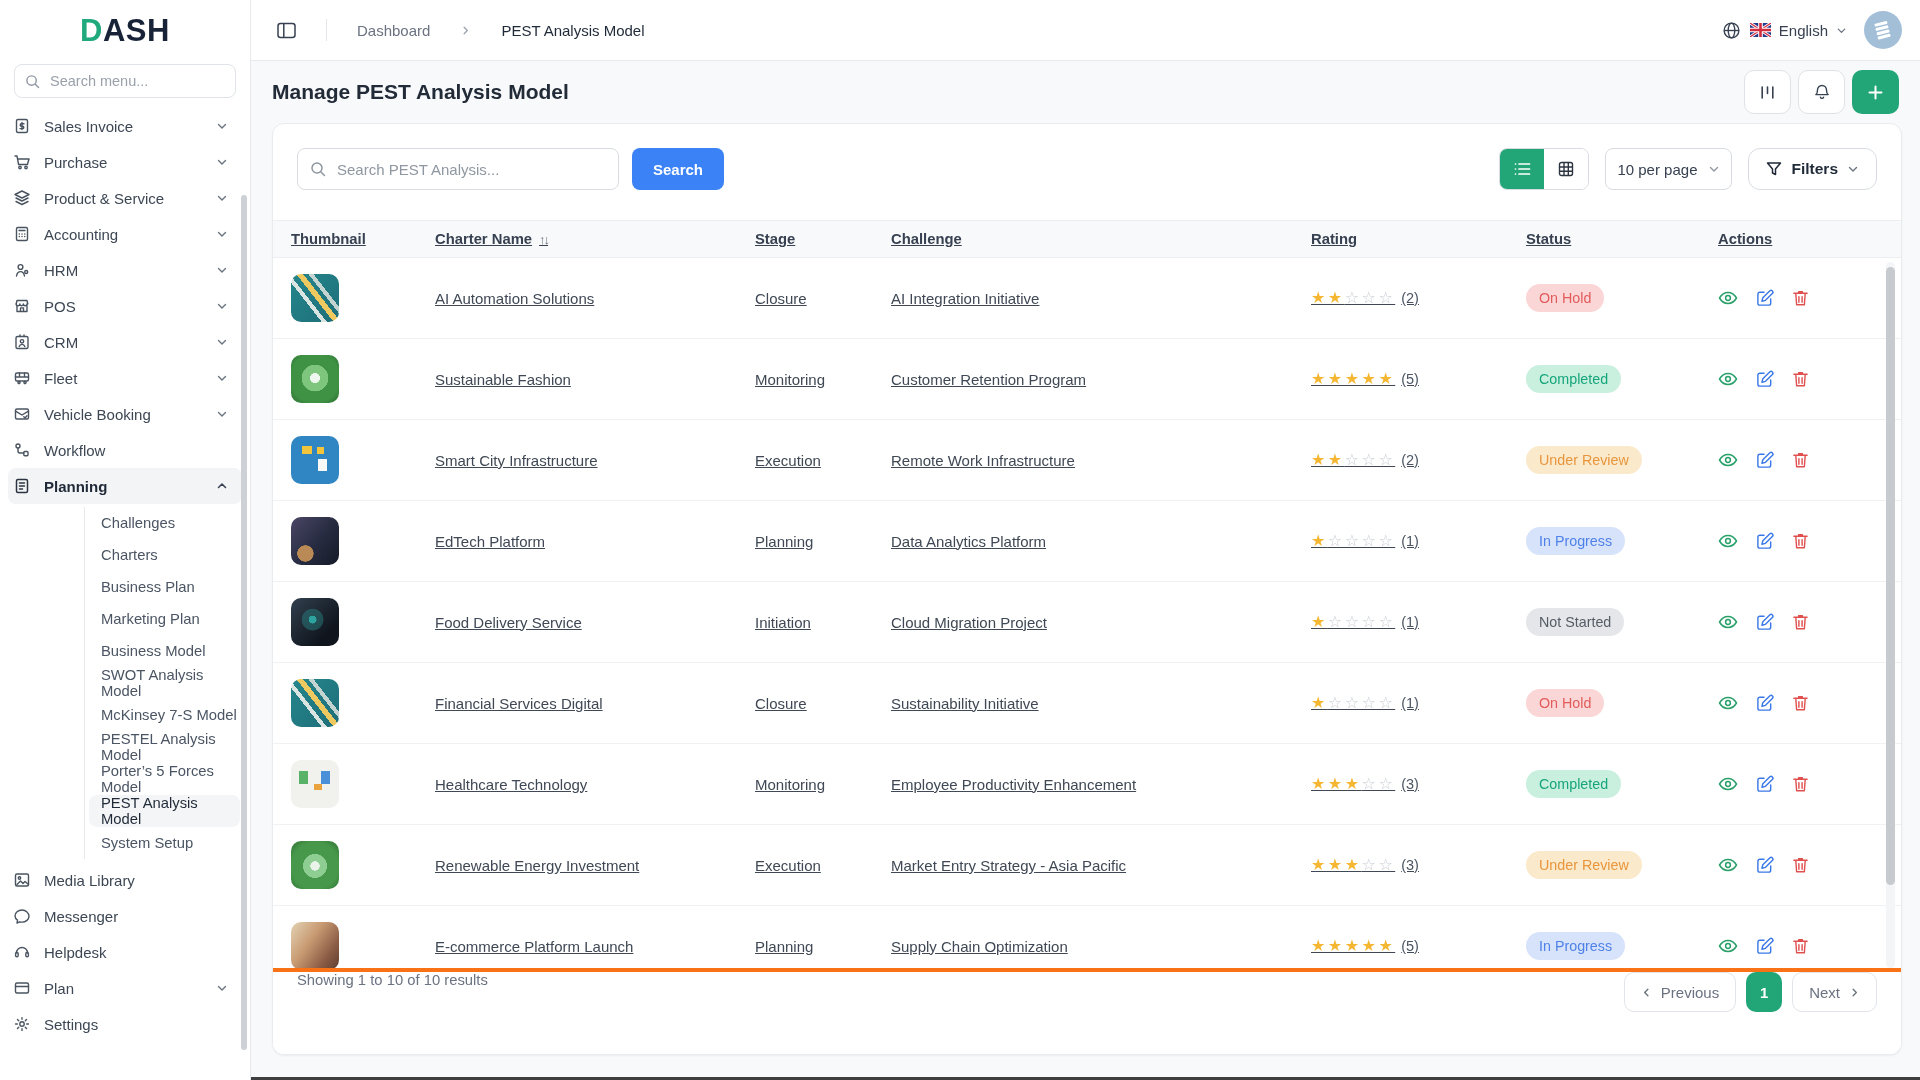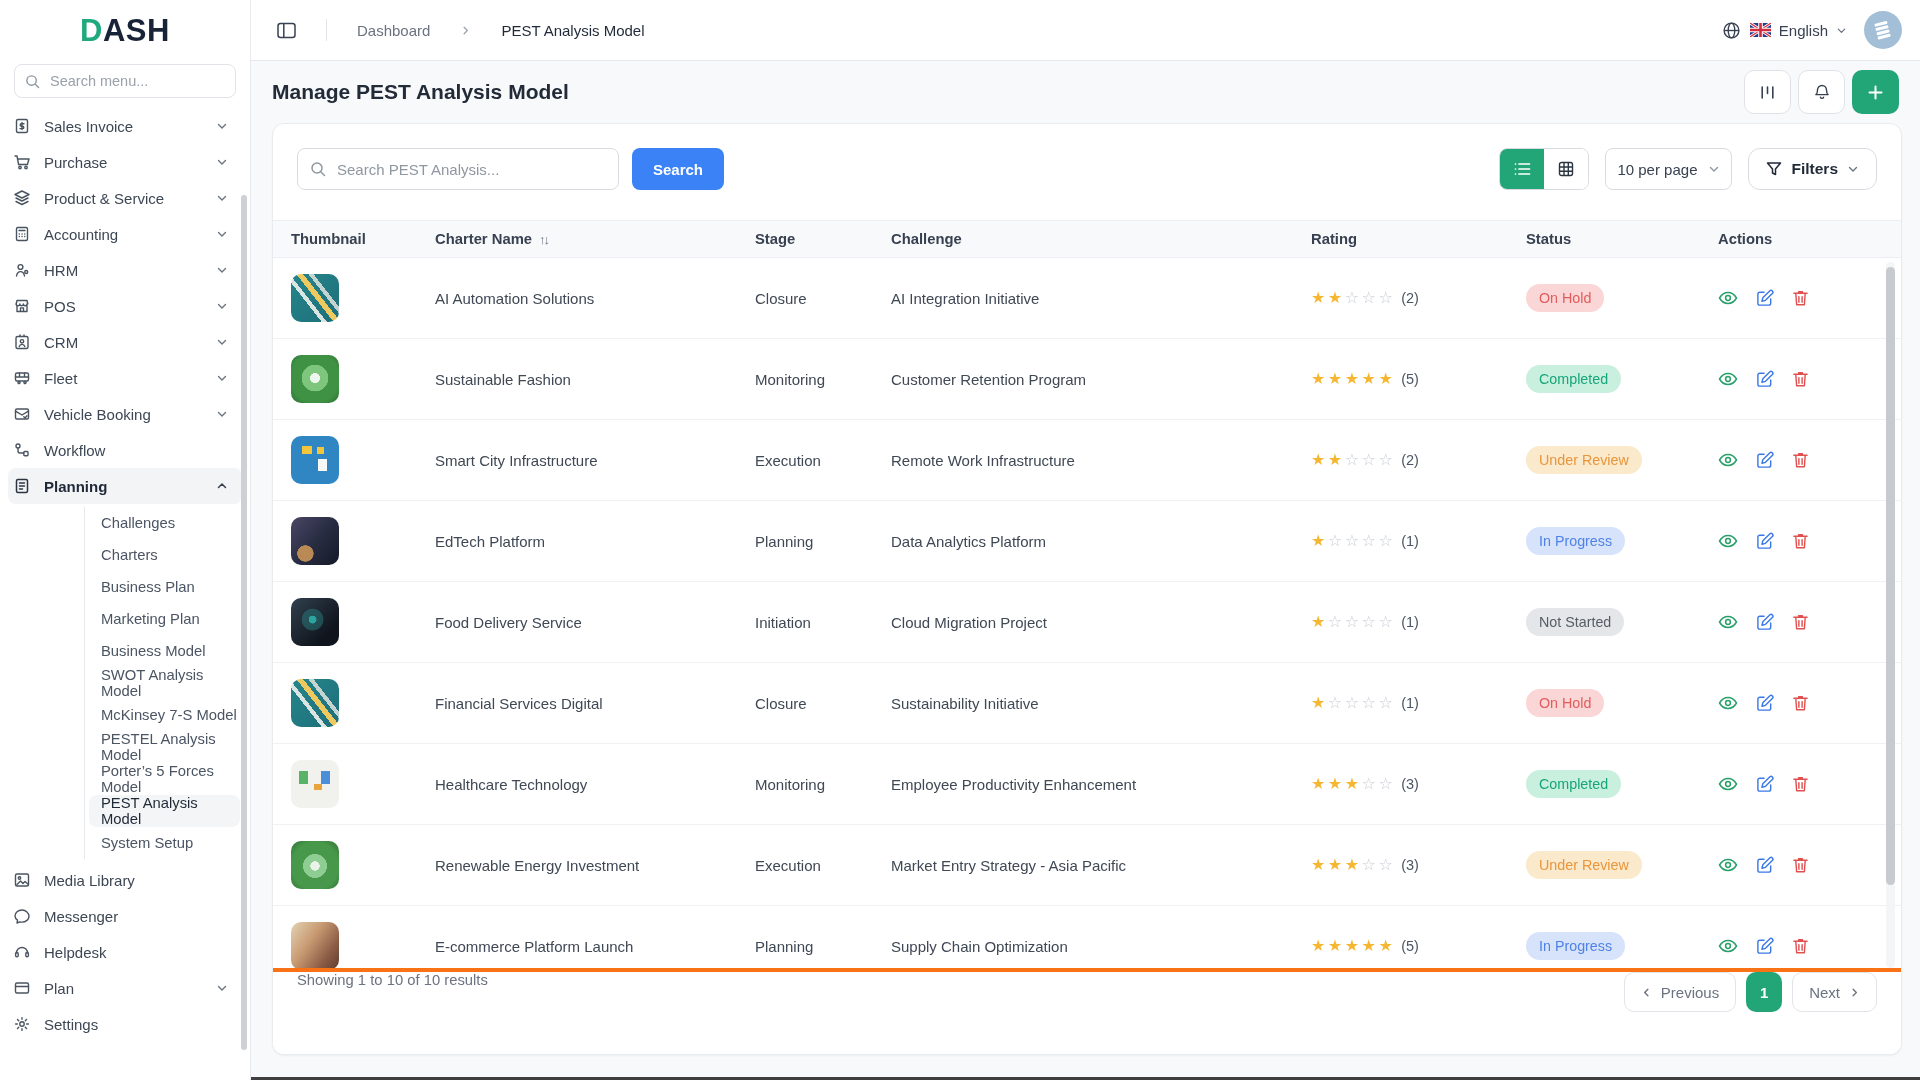--- a/index.html
+++ b/index.html
@@ -72,21 +72,21 @@
   .vt-seg { width:44px; display:flex; align-items:center; justify-content:center; background:#fff; cursor:pointer; }
   .vt-seg.active { background:#22a677; }
   .select-box { height:42px; border:1px solid #d8dce1; border-radius:8px; display:flex; align-items:center;
     gap:11px; padding:0 11px; font-size:15px; color:#374151; cursor:pointer; background:#fff; }
   .filters-btn { height:42px; border:1px solid #d8dce1; border-radius:12px; background:#fff; display:flex;
     align-items:center; gap:9px; padding:0 17px; font-size:15.5px; color:#1f2937; font-weight:600;
     cursor:pointer; font-family:inherit; }
 
   .table { margin-top:30px; position:relative; }
   .thead, .trow { display:grid; grid-template-columns:144px 320px 136px 420px 215px 192px 1fr;
-    align-items:center; padding-left:18px; }
+    align-items:center; padding-left:18px;text-decoration:underline; }
   .thead { height:38px; background:#f8f9fa; border-top:1px solid #eceef1; border-bottom:1px solid #eceef1;
     font-size:14.8px; font-weight:700; color:#374151; }
   .hcell { display:flex; align-items:center; gap:7px; }
   .sort { font-size:13px; color:#6b7280; letter-spacing:-2px; font-weight:400; }
   .tbody { height:712px; overflow:hidden; }
   .trow { height:81px; border-bottom:1px solid #f0f1f3; font-size:15px; color:#3f4854; }
   .thumb { width:48px; height:48px; border-radius:10px; }
   [data-thumb="teal-road"] { background:
     linear-gradient(52deg, transparent 36%, rgba(238,240,236,.9) 36% 42%, transparent 42% 50%,
       #edc95f 50% 58%, transparent 58% 64%, rgba(223,227,222,.85) 64% 70%, transparent 70%),

